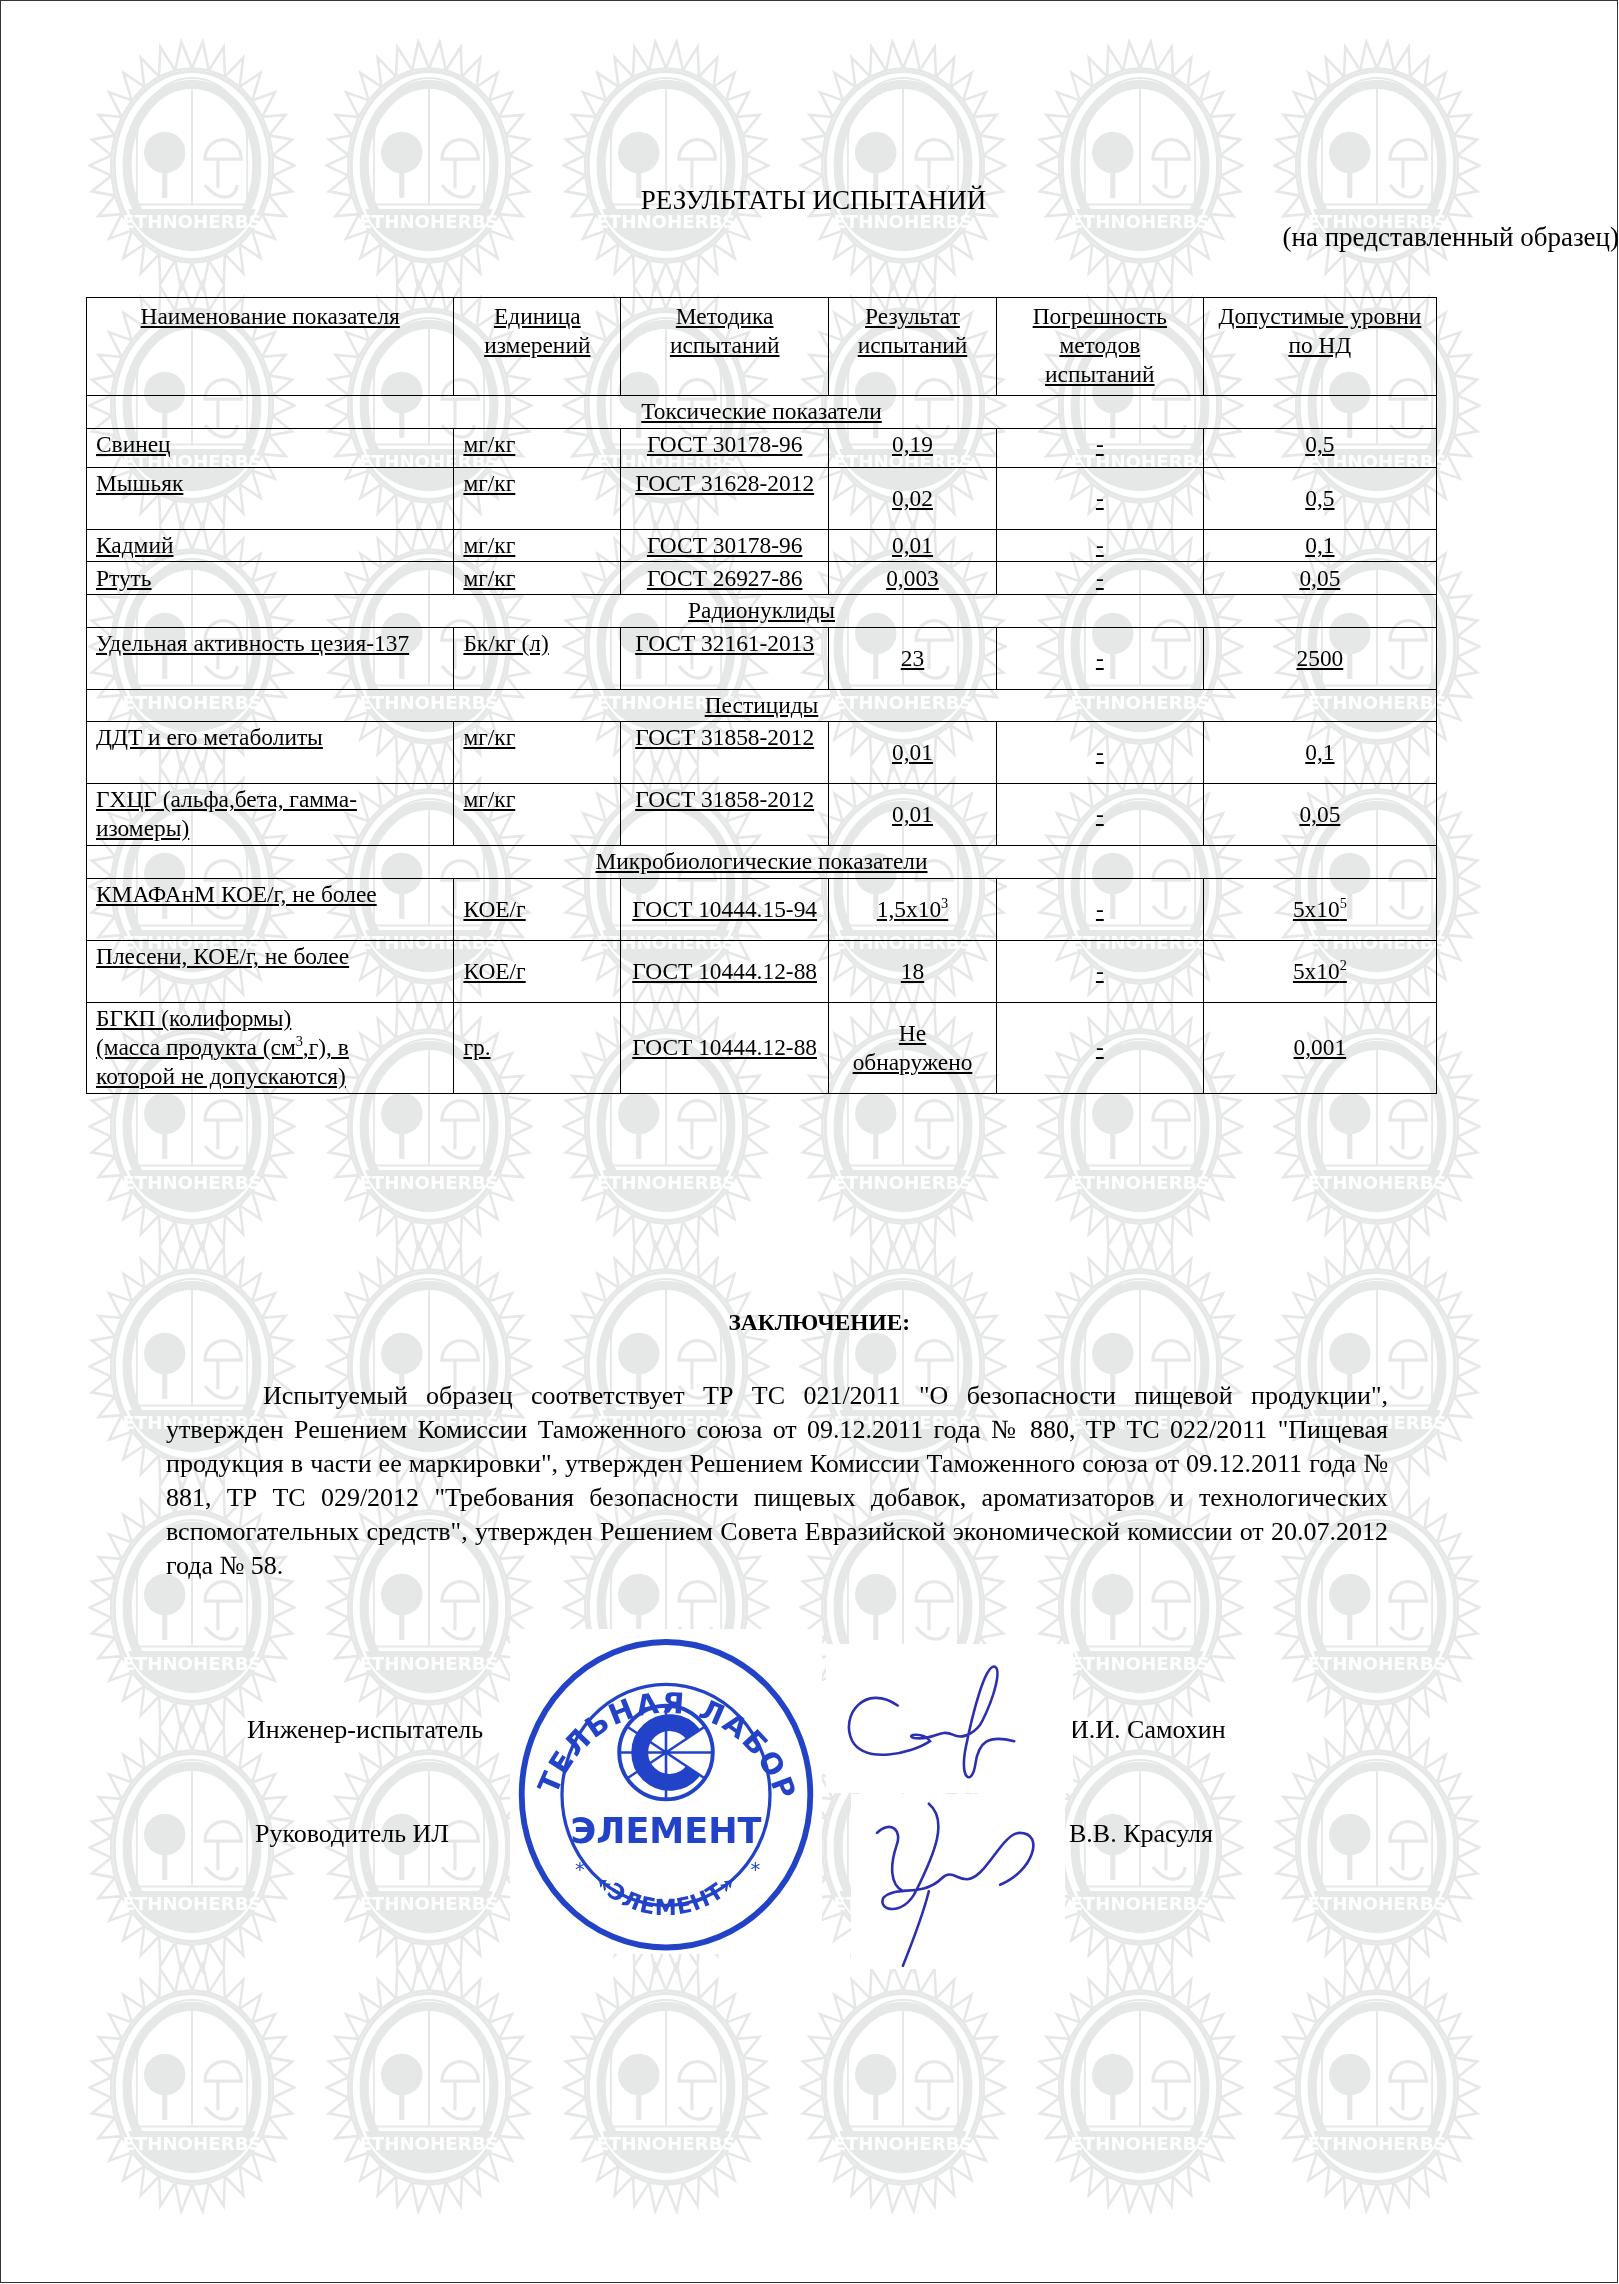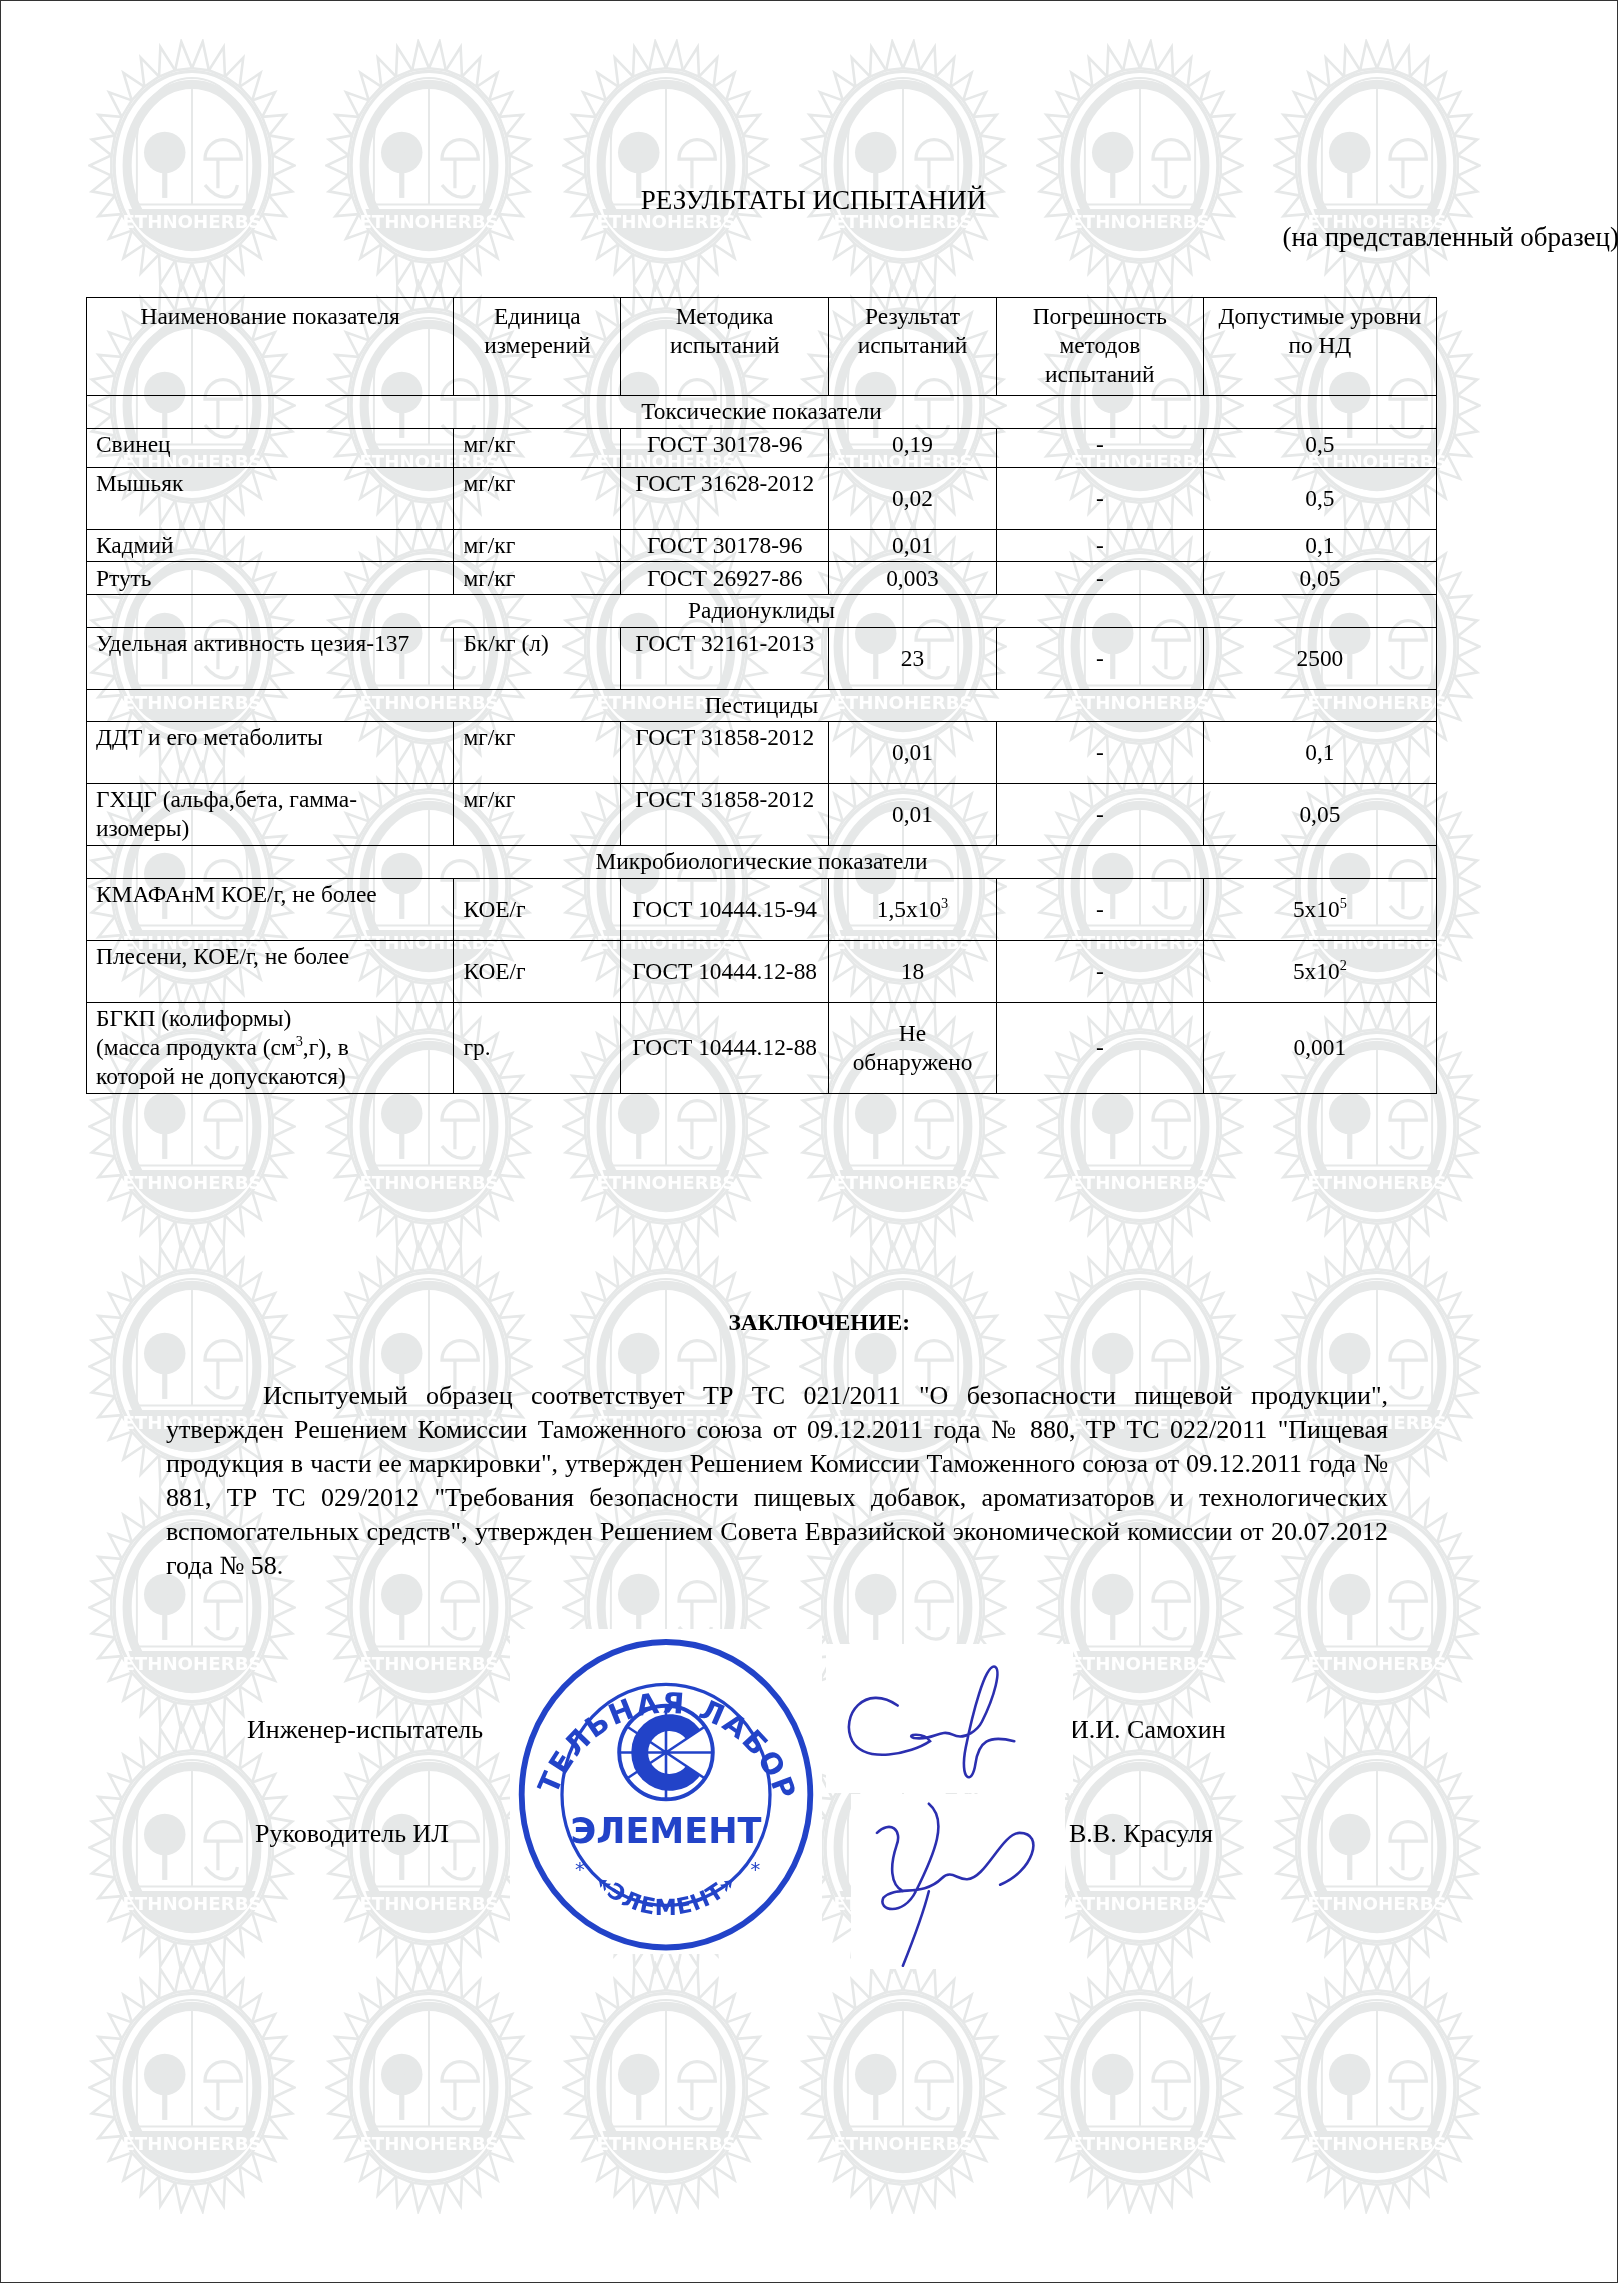--- a/index.html
+++ b/index.html
@@ -30,20 +30,21 @@
     top: 220px; font-size: 27px; line-height: 34px;
   }
 
   table.results {
     position: absolute; left: 86px; top: 297px;
     width: 1351px;
     border-collapse: collapse;
     font-size: 23.4px;
     line-height: 29px;
     background: transparent;
+    text-decoration: underline;
   }
   table.results td, table.results th {
     border: 1.3px solid #000;
     padding: 1.3px 9px;
     vertical-align: middle;
     font-weight: normal;
   }
   table.results th { text-align: center; vertical-align: top; height: 92px; padding-top: 3.9px; }
   .c-name { width: 364px; text-align: left; vertical-align: top !important; }
   .c-unit { width: 151px; text-align: left; }

